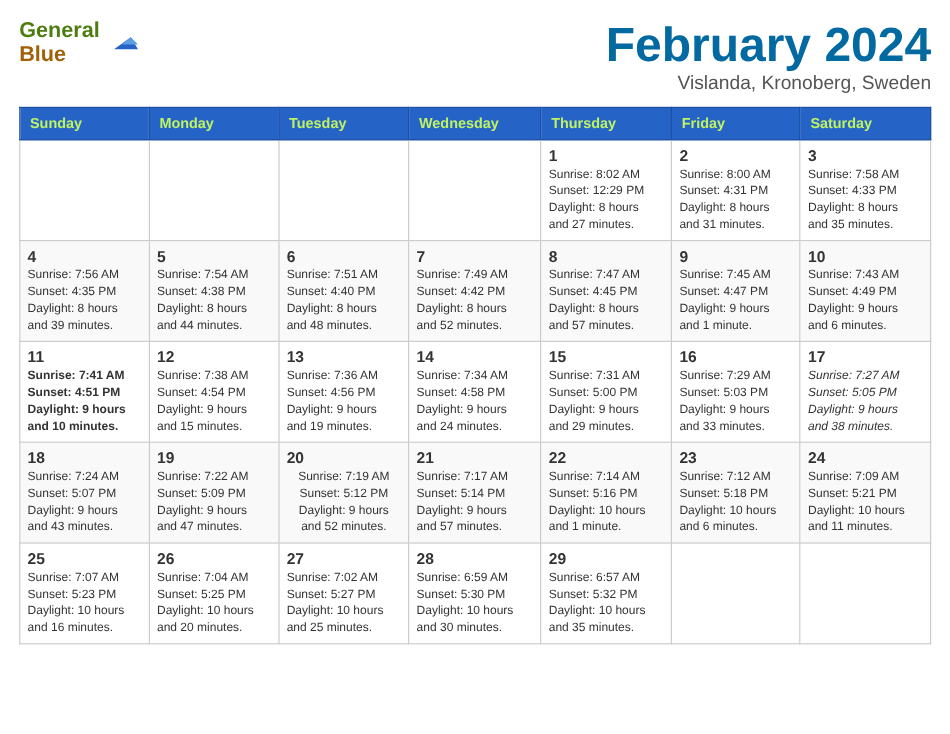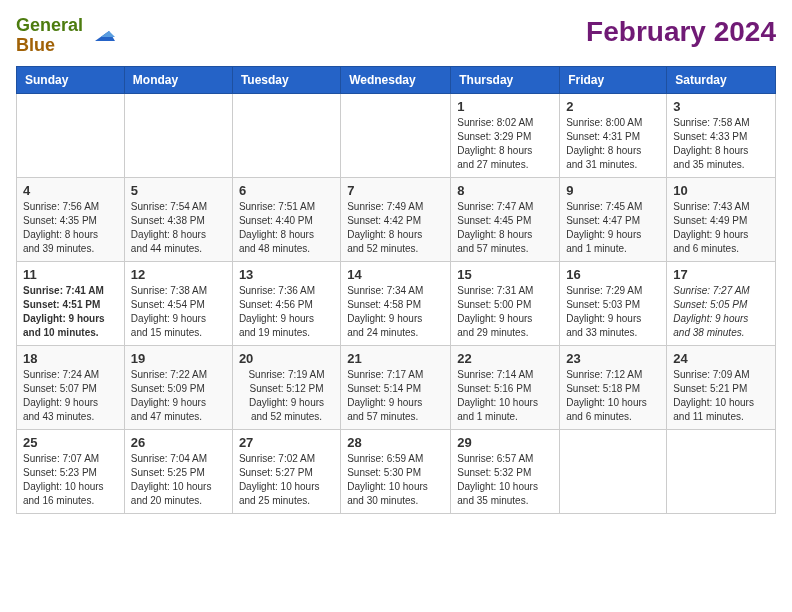--- a/index.html
+++ b/index.html
@@ -31,36 +31,36 @@
     }
     .logo-icon {
       width: 30px;
       height: 30px;
       margin-left: 4px;
     }
     .title-area {
       text-align: right;
     }
     .month-title {
-      font-size: 28px;
+      font-size: 40px;
       font-weight: bold;
-      color: #701a75;
+      color: #0369a1;
     }
     .location-title {
       font-size: 16px;
       color: #555;
     }
     .calendar {
       width: 100%;
       border-collapse: collapse;
       border: 1px solid #ccc;
     }
     .calendar th {
       background: #2563c7;
-      color: #ffffff;
+      color: #bef264;
       font-size: 12px;
       font-weight: bold;
       text-align: left;
       padding: 6px 8px;
       border: 1px solid #1e50a0;
     }
     .calendar td {
       vertical-align: top;
       width: 113px;
       min-height: 80px;
@@ -100,20 +100,21 @@
       </div>
       <div class="logo-text" style="color:#a16207;">Blue</div>
     </div>
     <svg class="logo-icon" viewBox="0 0 30 30">
       <polygon points="8,20 22,10 28,20" fill="#2563c7"></polygon>
       <polygon points="14,16 22,10 28,16" fill="#5a9de0"></polygon>
     </svg>
   </div>
   <div class="title-area">
     <div class="month-title">February 2024</div>
+    <div class="location-title">Vislanda, Kronoberg, Sweden</div>
   </div>
 </div>
 
 <table class="calendar">
   <thead>
     <tr>
     <th>Sunday</th>
         <th>Monday</th>
         <th>Tuesday</th>
         <th>Wednesday</th>
@@ -124,21 +125,21 @@
   </thead>
   <tbody id="calendar-body">
   <tr>
         <td class="empty-cell"></td>
         <td class="empty-cell"></td>
         <td class="empty-cell"></td>
         <td class="empty-cell"></td>
         <td>
           <span class="day-number">1</span>
           <div class="day-info" style="white-space: pre-line;">Sunrise: 8:02 AM
-Sunset: 3:29 PM
+Sunset: 12:29 PM
 Daylight: 8 hours
 and 27 minutes.</div>
         </td>
         <td>
           <span class="day-number">2</span>
           <div class="day-info" style="white-space: pre-line;">Sunrise: 8:00 AM
 Sunset: 4:31 PM
 Daylight: 8 hours
 and 31 minutes.</div>
         </td>

